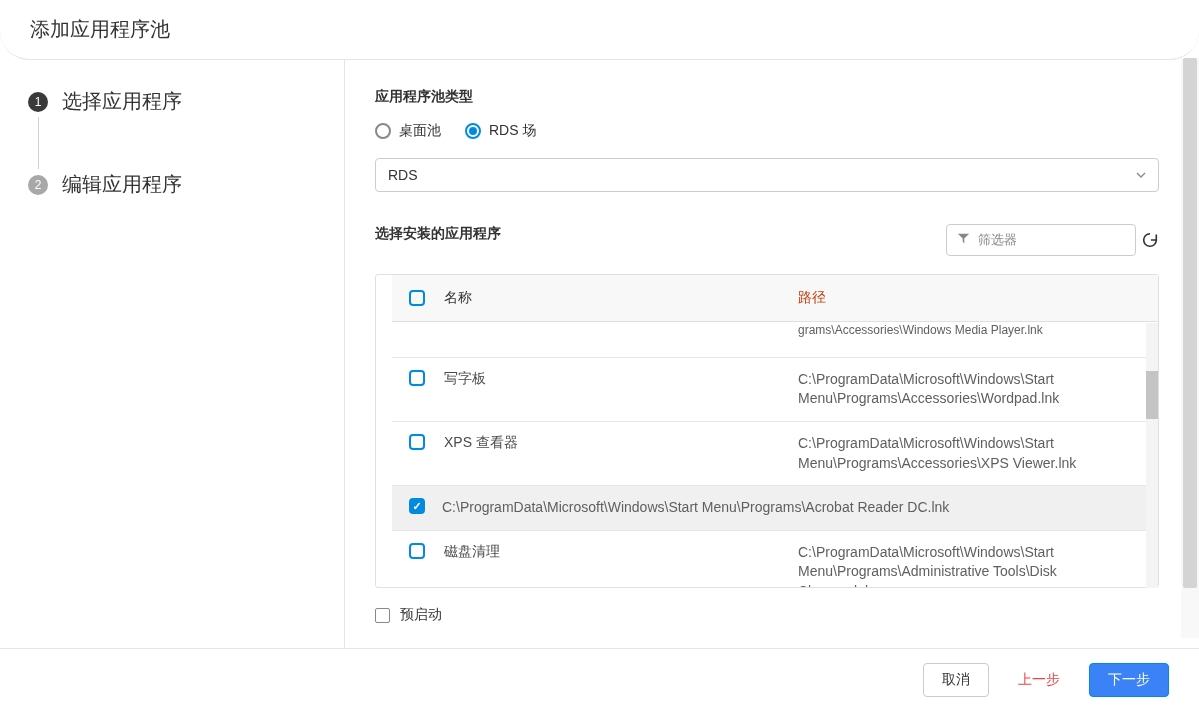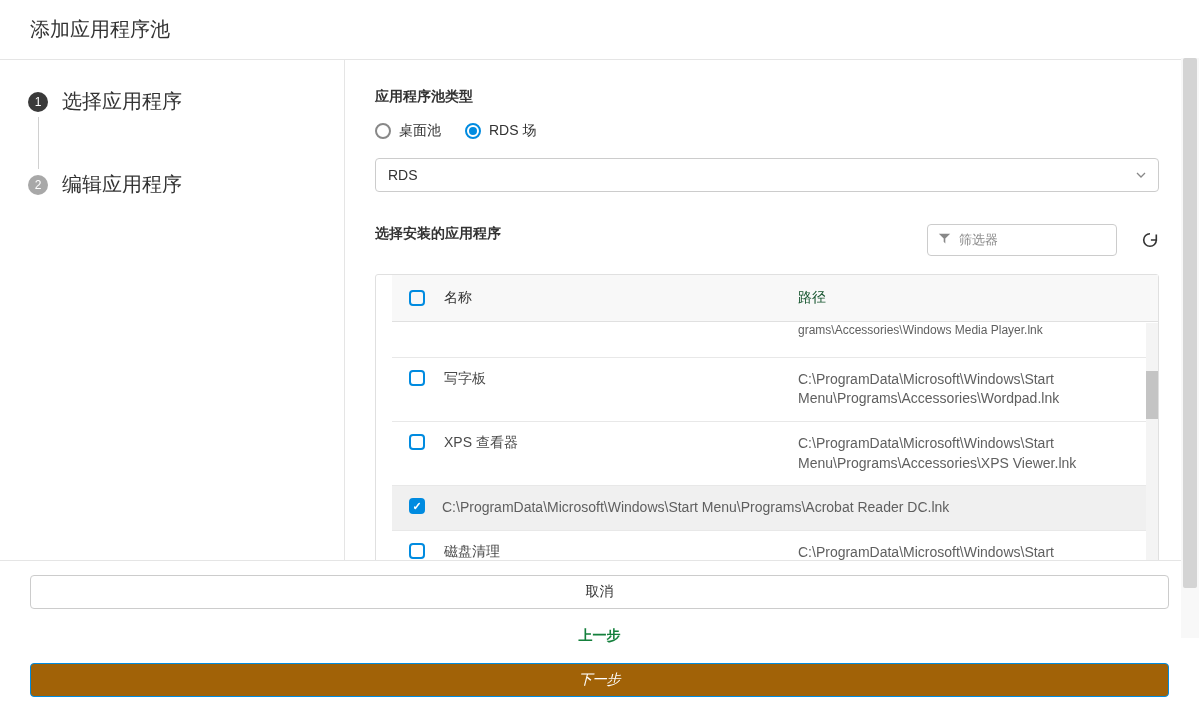--- a/index.html
+++ b/index.html
@@ -18,20 +18,21 @@
     }
     .dialog {
       width: 100%;
       height: 100%;
       display: flex;
       flex-direction: column;
     }
     .header {
       padding: 16px 30px;
       border-bottom: 1px solid #e5e5e5;
+      border-radius: 29px;
     }
     .header-title {
       font-size: 20px;
       font-weight: 400;
       color: #333;
     }
     .main-area {
       display: flex;
       flex: 1;
       overflow: hidden;
@@ -143,21 +144,21 @@
     }
     .filter-row {
       display: flex;
       justify-content: space-between;
       align-items: center;
       margin-bottom: 18px;
     }
     .filter-right {
       display: flex;
       align-items: center;
-      gap: 24px;
+      gap: 5px;
     }
     .filter-input {
       display: flex;
       align-items: center;
       border: 1px solid #ccc;
       border-radius: 4px;
       padding: 6px 10px;
       width: 190px;
       color: #888;
       font-size: 13px;
@@ -190,21 +191,21 @@
     .col-name {
       width: 356px;
       padding-left: 2px;
       font-size: 14px;
       color: #333;
     }
     .col-path {
       flex: 1;
       padding-right: 25px;
       font-size: 14px;
-      color: #14532d;
+      color: #c2410c;
     }
     .table-body {
       height: 265px;
       overflow: hidden;
       position: relative;
     }
     .partial-row-text {
       font-size: 12px;
       color: #5f5f5f;
       padding: 0 0 6px 0;
@@ -292,46 +293,43 @@
       height: 530px;
       background: #d4d4d4;
       border-radius: 2px;
     }
     .footer {
       padding: 14px 30px;
       border-top: 1px solid #e5e5e5;
       display: flex;
       justify-content: flex-end;
       gap: 10px;
-      flex-direction: column;
     }
     .btn {
       padding: 7px 18px;
       font-size: 14px;
       border-radius: 4px;
       cursor: pointer;
       border: 1px solid transparent;
     }
     .btn-secondary {
       background: #fff;
       border-color: #ccc;
       color: #333;
     }
     .btn-disabled {
       background: #fff;
       border-color: transparent;
-      color: #15803d;
+      color: #ef4444;
       cursor: not-allowed;
-      font-weight: bold;
     }
     .btn-primary {
-      background: #a16207;
+      background: #3b82f6;
       border-color: #008be0;
       color: #fff;
-      font-style: italic;
     }
   </style>
 </head>
 <body>
 
 <div class="dialog">
   <div class="header">
     <div class="header-title">添加应用程序池</div>
   </div>
 

